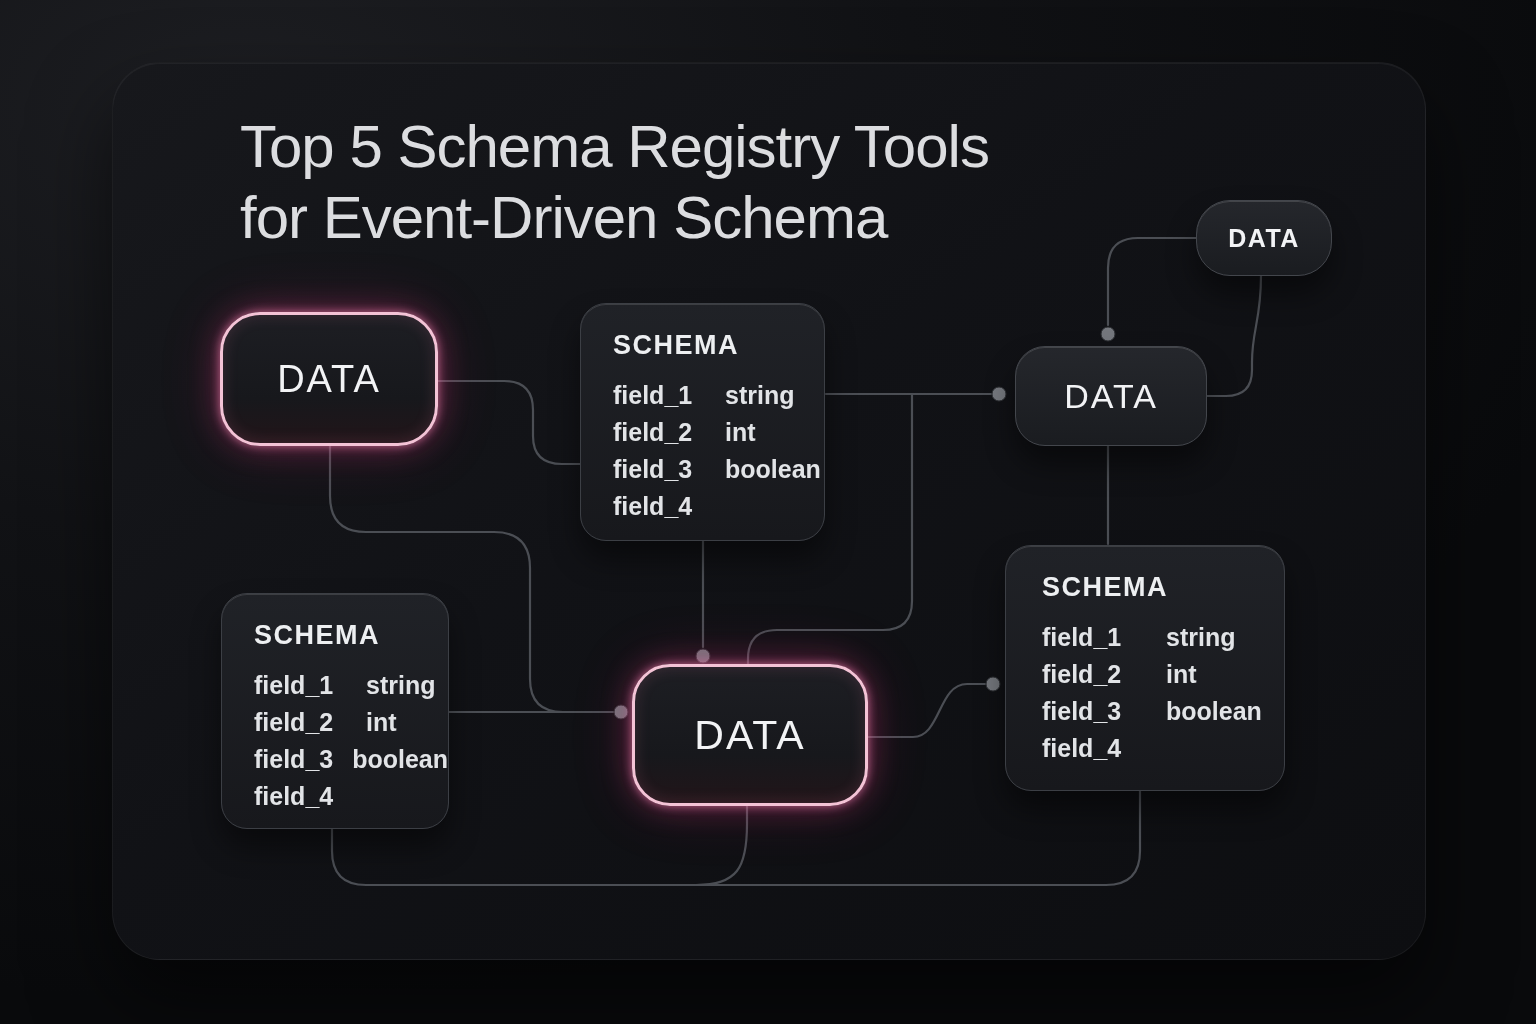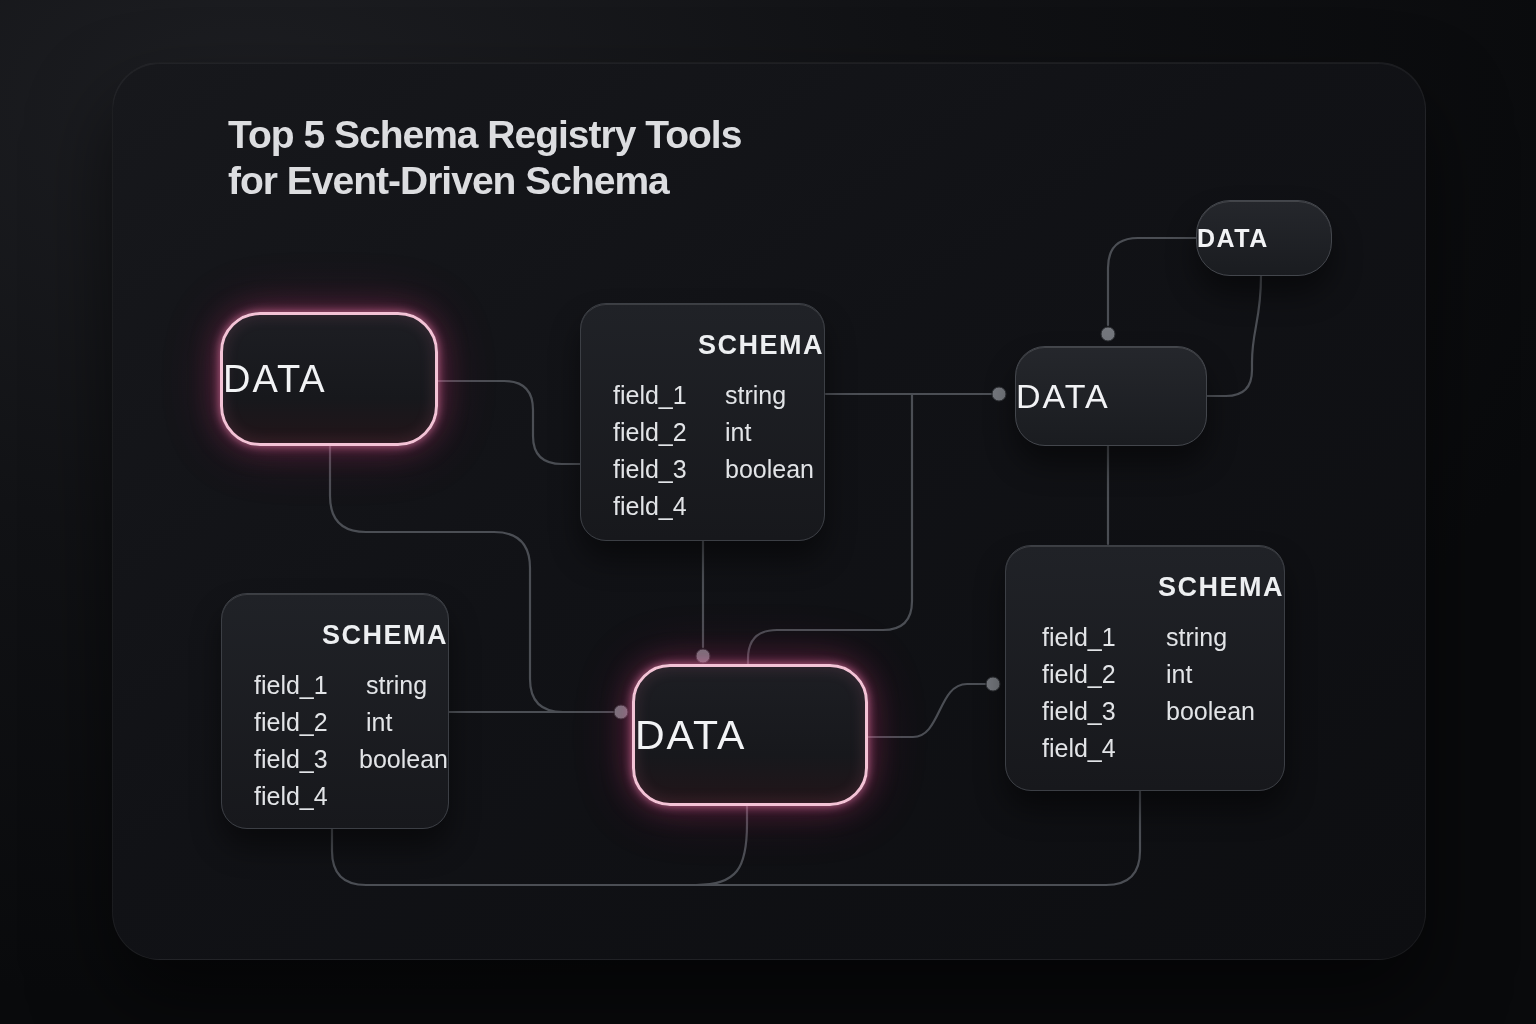--- a/index.html
+++ b/index.html
@@ -9,47 +9,47 @@
     background:radial-gradient(1400px 900px at 16% 10%, #1d1e22 0%, #111215 48%, #090a0c 100%);
   }
   #panel{
     position:absolute;left:112px;top:62px;width:1312px;height:896px;
     border-radius:48px;
     background:linear-gradient(145deg,#17181c 0%,#111216 45%,#0d0e11 100%);
     border:1px solid rgba(255,255,255,0.055);
     box-shadow:0 40px 80px rgba(0,0,0,0.55), inset 0 1px 0 rgba(255,255,255,0.05);
   }
   #title{
-    position:absolute;left:228px;top:112px;
-    font-size:39px;font-weight:700;line-height:1.18;letter-spacing:-1px;
+    position:absolute;left:240px;top:112px;
+    font-size:60px;font-weight:400;line-height:1.18;letter-spacing:-1px;
     color:#dcdde0;
   }
   .node{
-    position:absolute;display:flex;align-items:center;
+    position:absolute;display:flex;align-items:center;justify-content:center;
     background:linear-gradient(180deg,#25272c 0%,#1a1c20 100%);
     border:1.5px solid #43464c;
     box-shadow:0 18px 30px rgba(0,0,0,0.45), inset 0 1px 0 rgba(255,255,255,0.14);
     color:#f2f3f5;
   }
   .node .lbl{letter-spacing:2px;font-weight:500;}
   .node.pink{
     border:3px solid #f4c3d6;
     background:linear-gradient(180deg,#1d1e23 0%,#17181c 65%,#211519 100%);
     box-shadow:0 0 10px rgba(240,130,175,0.70), 0 0 30px rgba(225,70,140,0.35),
                0 0 60px rgba(200,40,110,0.22), inset 0 0 16px rgba(240,130,175,0.16);
   }
   .schema{
     position:absolute;box-sizing:border-box;
     background:linear-gradient(180deg,#202227 0%,#17181c 100%);
     border:1.5px solid #3c3f45;border-radius:26px;
     box-shadow:0 18px 30px rgba(0,0,0,0.45), inset 0 1px 0 rgba(255,255,255,0.13);
     color:#e4e6e9;padding:26px 0 0 32px;
   }
-  .schema .stitle{font-size:27px;font-weight:700;letter-spacing:1.5px;color:#edeff1;margin-bottom:16px;text-align:right;}
-  .srow{display:flex;font-size:25px;font-weight:400;line-height:37px;color:#e2e4e7;}
+  .schema .stitle{font-size:27px;font-weight:700;letter-spacing:1.5px;color:#edeff1;margin-bottom:16px;}
+  .srow{display:flex;font-size:25px;font-weight:700;line-height:37px;color:#e2e4e7;}
   .srow .fname{display:inline-block;width:112px;}
   .schema.wide{padding-left:36px;}
   .schema.wide .srow .fname{width:124px;}
   #connectors{position:absolute;left:0;top:0;pointer-events:none;}
   #connectors path{fill:none;stroke:#4b4e54;stroke-width:2.2;stroke-linecap:round;}
   #connectors circle{fill:#74777d;stroke:#2c2e32;stroke-width:1;}
   
   #n-data1{left:220px;top:312px;width:212px;height:128px;border-radius:40px;font-size:38px;}
   #n-data2{left:1015px;top:346px;width:190px;height:98px;border-radius:30px;font-size:34px;}
   #n-data3{left:632px;top:664px;width:230px;height:136px;border-radius:38px;font-size:41px;}

